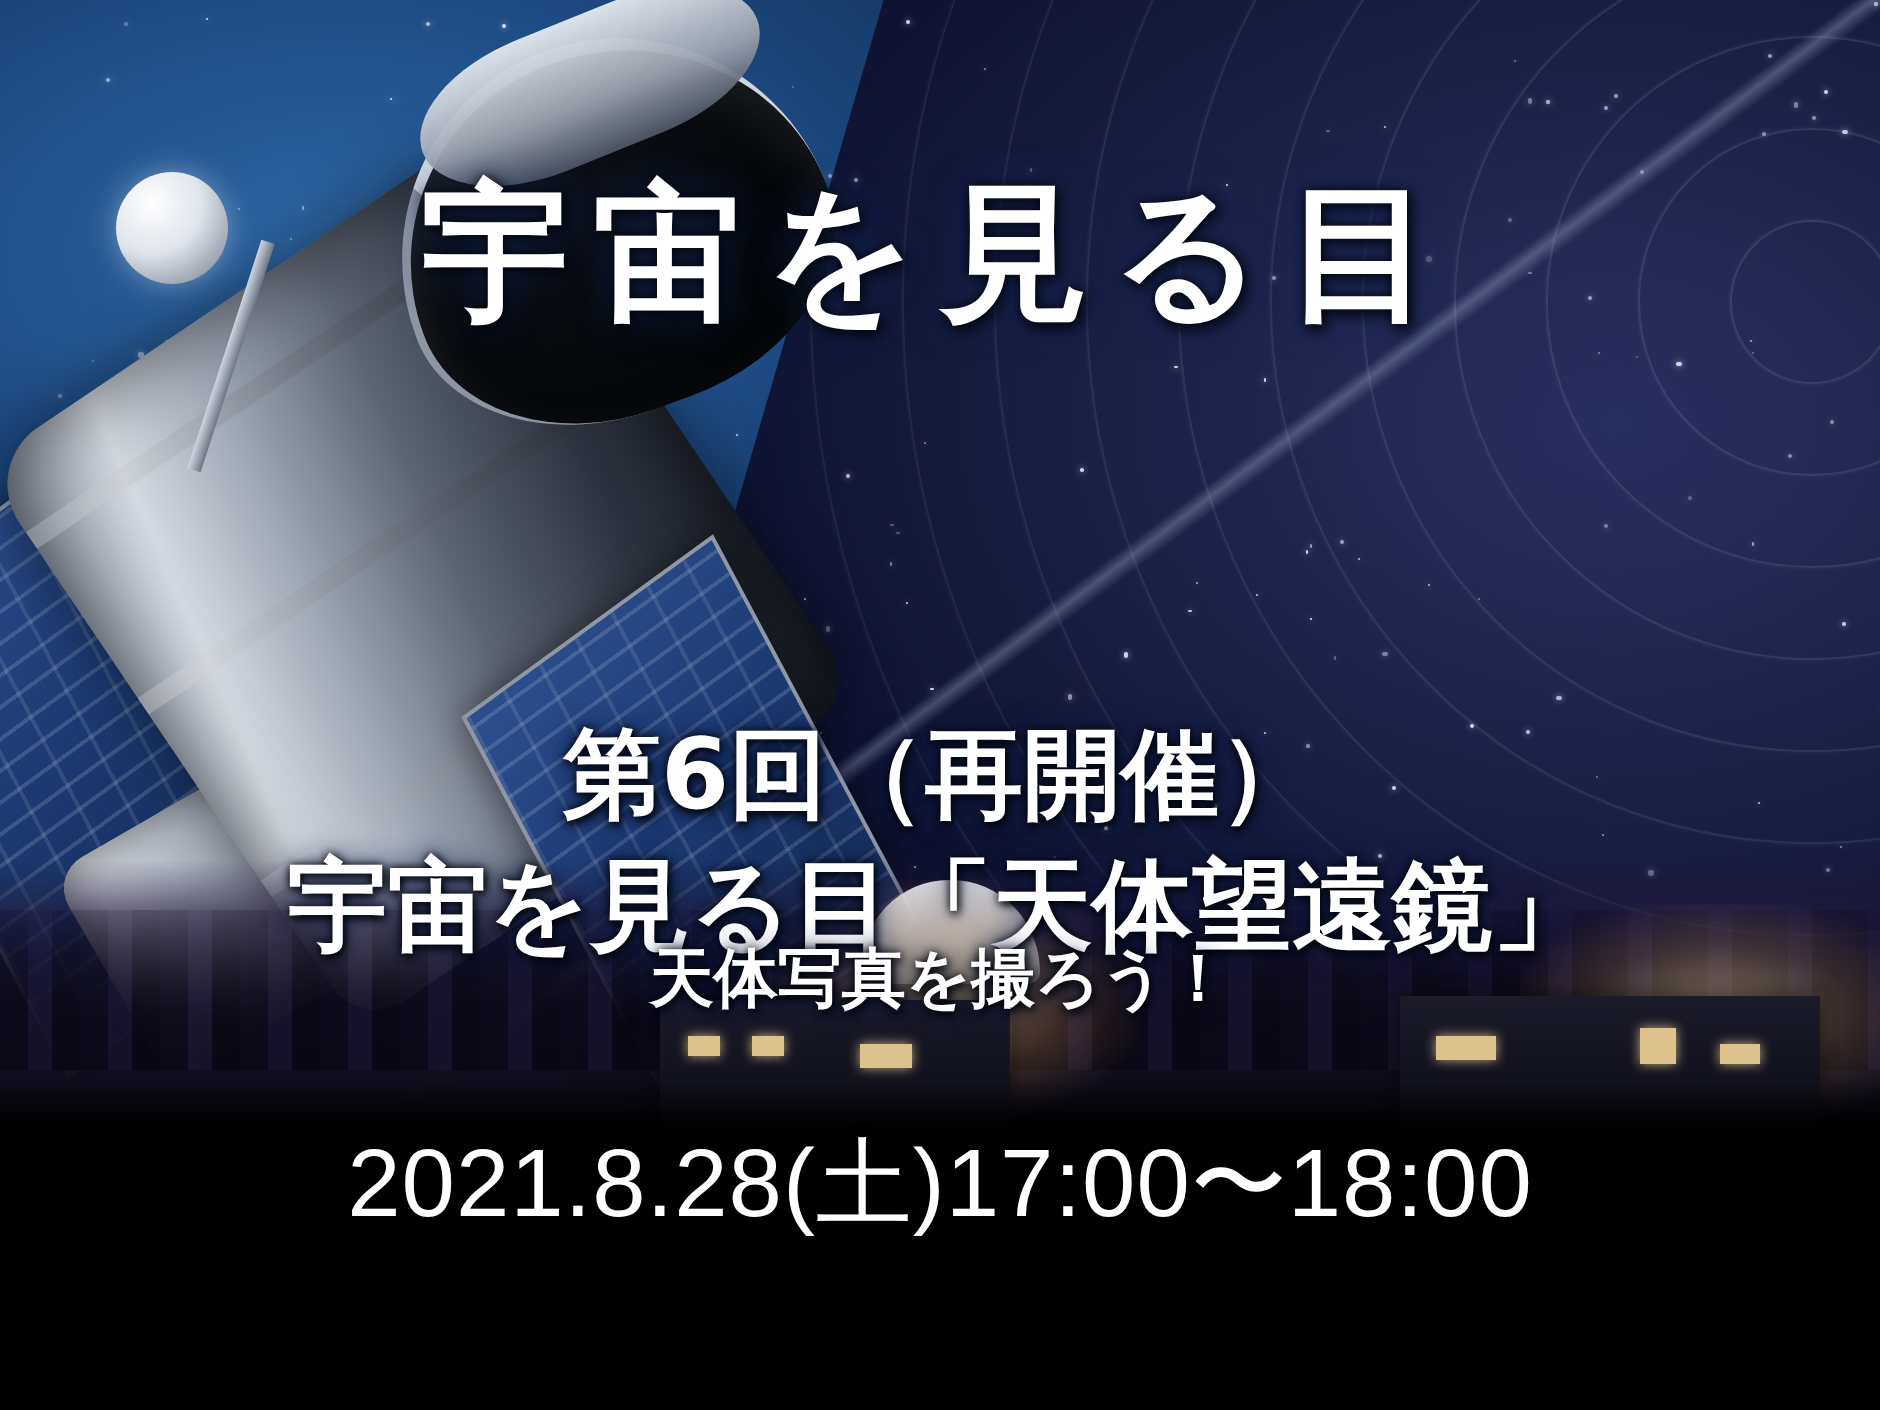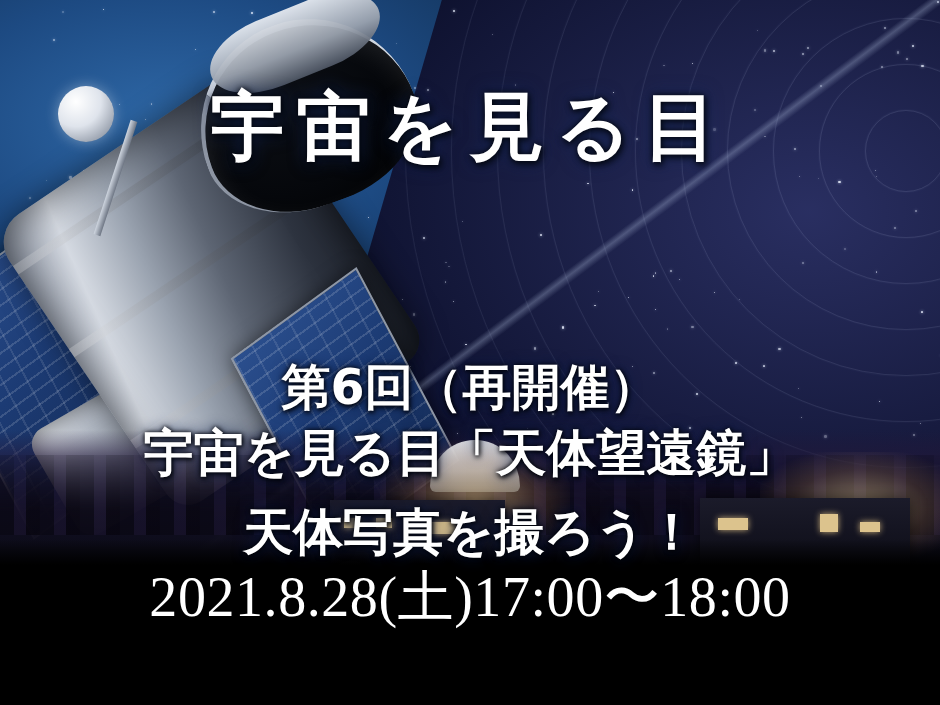--- a/index.html
+++ b/index.html
@@ -194,28 +194,28 @@
     color: #ffffff;
     font-weight: 700;
     text-shadow:
       0 0 5px rgba(0,0,0,.9),
       0 0 14px rgba(10,25,70,.95),
       1px 2px 5px rgba(0,0,0,.95);
     white-space: nowrap;
   }
   .sub-1 { top: 355px; font-size: 49px; }
   .sub-2 { top: 420px; font-size: 50px; }
-  .sub-3 { top: 499px; font-size: 50px; }
+  .sub-3 { top: 468px; font-size: 32px; }
 
   .datetime {
     position: absolute; left: 0; right: 0; top: 560px;
     text-align: center;
     color: #ffffff;
-    font-size: 56px;
-    font-family: Liberation Serif, serif;
+    font-size: 48px;
+    font-family: Liberation Sans, sans-serif;
     letter-spacing: .01em;
     text-shadow: 0 0 6px rgba(0,0,0,.9);
     white-space: nowrap;
   }
 </style>
 </head>
 <body>
 
 <div id="poster">
 

